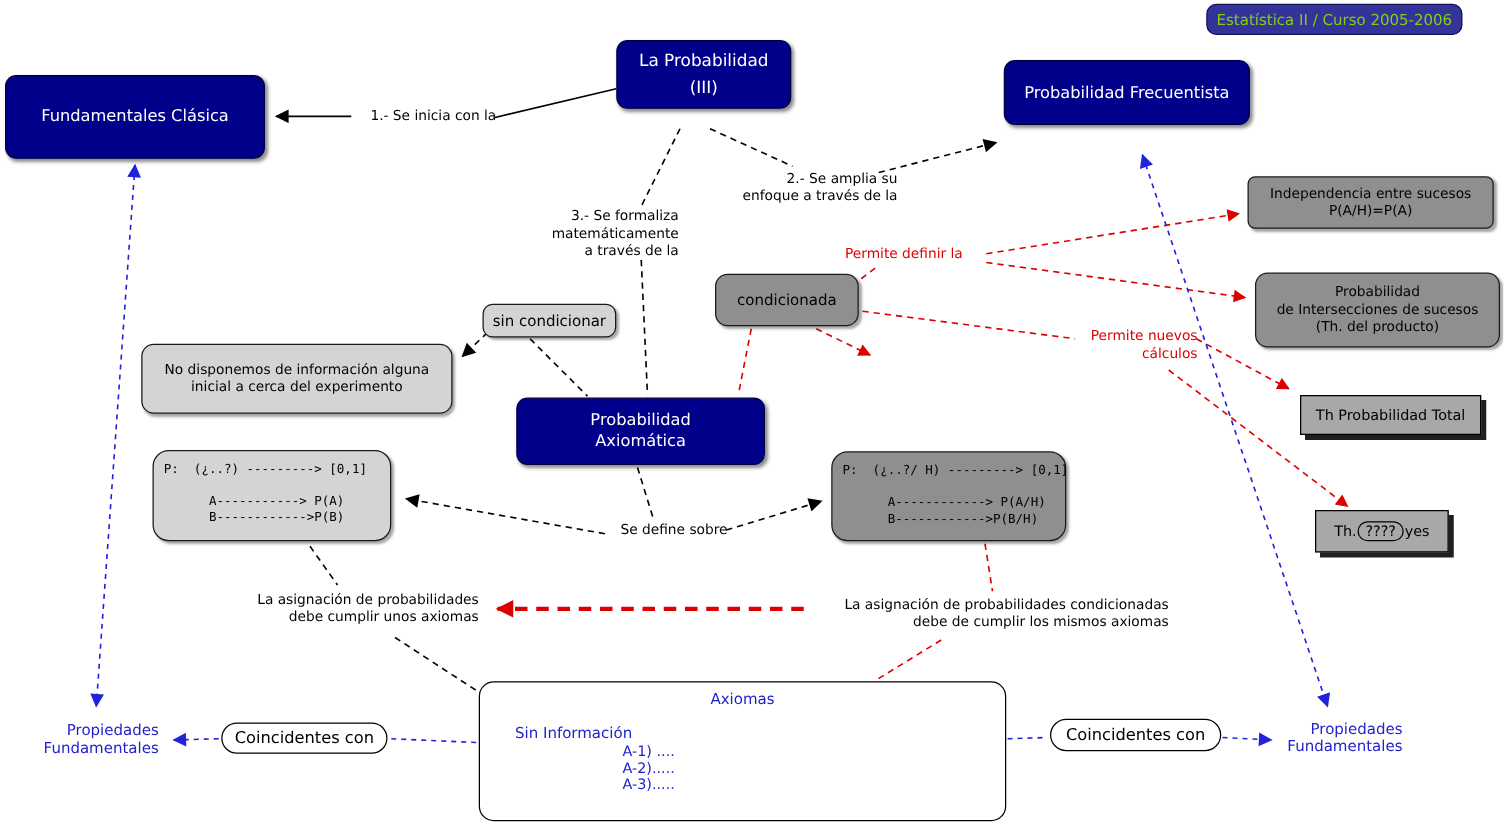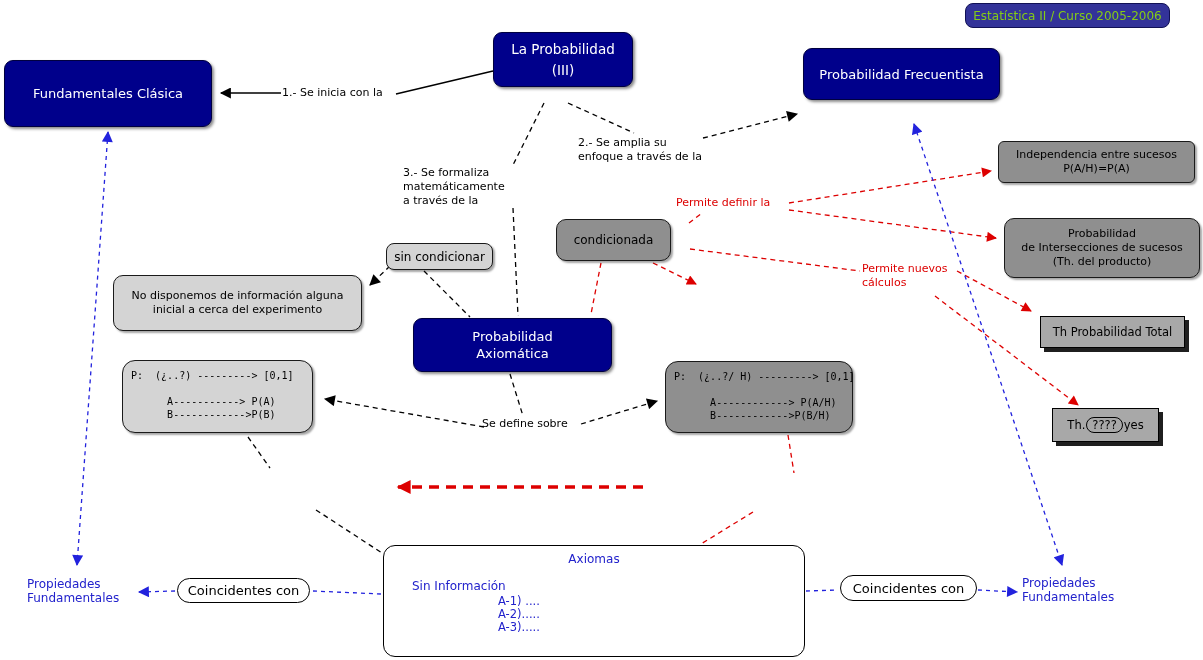--- a/index.html
+++ b/index.html
@@ -39,21 +39,21 @@
   }
   .two-line{flex-direction:column;justify-content:space-between;padding:8px 4px;}
   .pre{white-space:pre-line;}
   .mono{
     font-family:"DejaVu Sans Mono","Liberation Mono",monospace;
     white-space:pre;text-align:left;font-size:10px;line-height:13px;
     align-items:flex-start;justify-content:flex-start;padding:8px 4px 6px 8px;
   }
   .lbl{
     position:absolute;z-index:2;font-size:11px;color:#000;
-    white-space:pre-line;text-align:left;line-height:14px;
+    white-space:pre-line;text-align:right;line-height:14px;
   }
   .red{color:#dd0000;}
   .bluetxt{color:#2222cc;}
   .pill{
     background:#fff;border:1px solid #000;border-radius:13px;
     font-size:13px;color:#000;
   }
   .axiomas{
     background:#fff;border:1px solid #000;border-radius:12px;
     color:#2222cc;display:block;text-align:left;
@@ -156,21 +156,21 @@
 
   <div class="node navy pre" style="left:413px;top:318px;width:199px;height:54px;line-height:17px;">
     <span class="pre">Probabilidad
 Axiomática</span>
   </div>
 
   <div class="node lgray" style="left:386px;top:243px;width:107px;height:27px;font-size:12px;border-radius:8px;align-items:center;">
     <span>sin condicionar</span>
   </div>
 
-  <div class="node dgray" style="left:556px;top:219px;width:115px;height:42px;font-size:12px;">
+  <div class="node dgray" style="left:572px;top:219px;width:115px;height:42px;font-size:12px;">
     <span>condicionada</span>
   </div>
 
   <div class="node lgray pre" style="left:113px;top:275px;width:249px;height:56px;line-height:14px;">
     <span class="pre">No disponemos de información alguna
 inicial a cerca del experimento</span>
   </div>
 
 
   <div class="node lgray mono" style="left:122px;top:360px;width:191px;height:73px;border-radius:13px;">
@@ -217,21 +217,25 @@
 matemáticamente
 a través de la</div>
 
   <div class="lbl" style="left:482px;top:417px;width:100px;">Se define sobre</div>
 
   <div class="lbl red" style="left:676px;top:196px;width:112px;text-align:left;">Permite definir la</div>
 
   <div class="lbl red" style="left:862px;top:262px;width:96px;">Permite nuevos
 cálculos</div>
 
-
+  <div class="lbl" style="left:183px;top:473px;width:200px;">La asignación de probabilidades
+debe cumplir unos axiomas</div>
+
+  <div class="lbl" style="left:650px;top:477px;width:285px;">La asignación de probabilidades condicionadas
+debe de cumplir los mismos axiomas</div>
 
   <div class="lbl bluetxt" style="left:27px;top:577px;width:100px;font-size:12px;">Propiedades
 Fundamentales</div>
 
   <div class="lbl bluetxt" style="left:1022px;top:576px;width:100px;font-size:12px;">Propiedades
 Fundamentales</div>
 
   <div class="node pill" style="left:177px;top:578px;width:133px;height:25px;">
     <span>Coincidentes con</span>
   </div>

